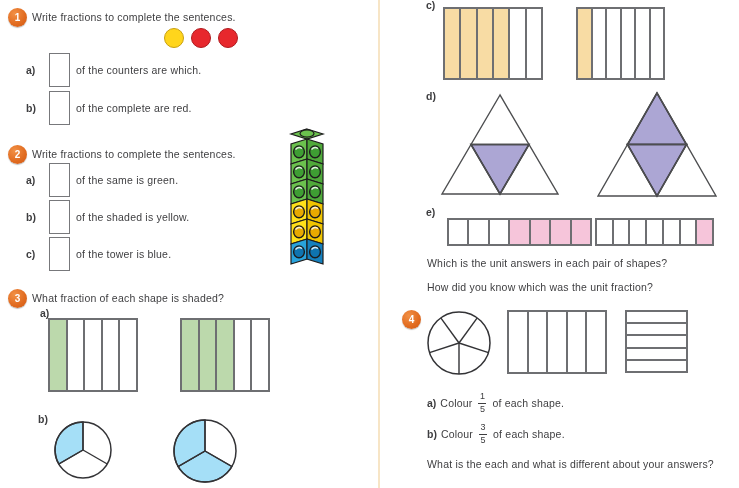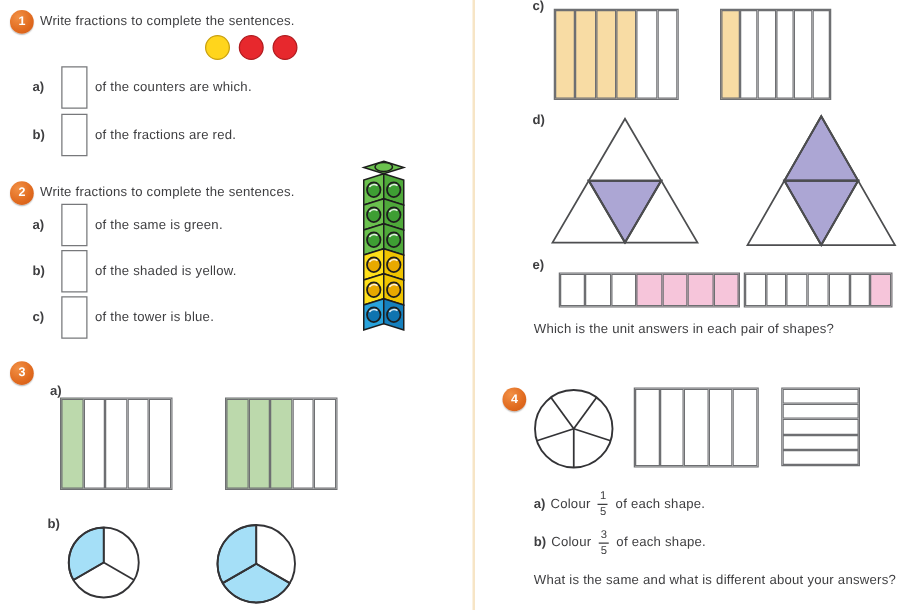--- a/index.html
+++ b/index.html
@@ -43,21 +43,21 @@
     </div>
 
   <div class="part-row" style="left:26px;top:53px;">
     <span class="plabel">a)</span>
     <span class="abox"></span>
     <span class="ptext">of the counters are which.</span>
   </div>
   <div class="part-row" style="left:26px;top:91px;">
     <span class="plabel">b)</span>
     <span class="abox"></span>
-    <span class="ptext">of the fractions are red.</span>
+    <span class="ptext">of the complete are red.</span>
   </div>
 
   <div class="badge" style="left:8px;top:145px;">2</div>
   <div class="prompt" style="left:32px;top:148px;">Write fractions to complete the sentences.</div>
 
   <div class="part-row" style="left:26px;top:163px;">
     <span class="plabel">a)</span>
     <span class="abox"></span>
     <span class="ptext">of the same is green.</span>
   </div>
@@ -107,20 +107,21 @@
       <path d="M 27.5 102.5 A 5 5 0 0 1 34 101.5" fill="none" stroke="#ffffff" stroke-width="1.3" opacity="0.85"></path>
       <polygon points="23,112 7,117 7,137 23,132" fill="#29A3DC" stroke="#1d1d1d" stroke-width="1.2"></polygon>
       <polygon points="23,112 39,117 39,137 23,132" fill="#1580BE" stroke="#1d1d1d" stroke-width="1.2"></polygon>
       <ellipse cx="15" cy="124.8" rx="5.4" ry="5.9" fill="#0F74B0" stroke="#1d1d1d" stroke-width="1.4"></ellipse>
       <ellipse cx="31" cy="124.8" rx="5.4" ry="5.9" fill="#0F74B0" stroke="#1d1d1d" stroke-width="1.4"></ellipse>
       <path d="M 11.5 122.5 A 5 5 0 0 1 18 121.5" fill="none" stroke="#ffffff" stroke-width="1.3" opacity="0.85"></path>
       <path d="M 27.5 122.5 A 5 5 0 0 1 34 121.5" fill="none" stroke="#ffffff" stroke-width="1.3" opacity="0.85"></path>
     </svg>
 
   <div class="badge" style="left:8px;top:289px;">3</div>
+  <div class="prompt" style="left:32px;top:292px;">What fraction of each shape is shaded?</div>
 
   <div class="sublabel" style="left:40px;top:307px;">a)</div>
   <div class="cellbar" style="left:48px;top:318px;width:88px;height:72px;">
       <div class="cell" style="background: rgb(188, 217, 172);"></div>
       <div class="cell"></div>
       <div class="cell"></div>
       <div class="cell"></div>
       <div class="cell"></div>
     </div>
   <div class="cellbar" style="left:180px;top:318px;width:88px;height:72px;">
@@ -193,20 +194,21 @@
       <div class="cell"></div>
       <div class="cell"></div>
       <div class="cell"></div>
       <div class="cell"></div>
       <div class="cell"></div>
       <div class="cell"></div>
       <div class="cell" style="background: rgb(246, 197, 218);"></div>
     </div>
 
   <div class="prompt" style="left:427px;top:257px;">Which is the unit answers in each pair of shapes?</div>
+  <div class="prompt" style="left:427px;top:281px;">How did you know which was the unit fraction?</div>
 
   <div class="badge" style="left:402px;top:310px;">4</div>
   <svg style="left:426px;top:310px;" width="66" height="66">
       <circle cx="33" cy="33" r="31" fill="none" stroke="#333336" stroke-width="1.5"></circle>
       <line x1="33" y1="33" x2="51.22134282106667" y2="7.920473174376628" stroke="#333336" stroke-width="1.4"></line>
       <line x1="33" y1="33" x2="62.48275200514976" y2="42.57952682562337" stroke="#333336" stroke-width="1.4"></line>
       <line x1="33" y1="33" x2="33.00000000000001" y2="64" stroke="#333336" stroke-width="1.4"></line>
       <line x1="33" y1="33" x2="3.5172479948502406" y2="42.579526825623375" stroke="#333336" stroke-width="1.4"></line>
       <line x1="33" y1="33" x2="14.778657178933326" y2="7.920473174376632" stroke="#333336" stroke-width="1.4"></line>
     </svg>
@@ -238,15 +240,15 @@
   <div class="part-row" style="left:427px;top:423px;height:22px;gap:4px;">
     <span class="plabel" style="width:auto;">b)</span>
     <span class="ptext">Colour</span>
     <span class="frac">
       <span class="num">3</span>
       <span class="fbar"></span>
       <span class="den">5</span>
     </span>
     <span class="ptext">of each shape.</span>
   </div>
-  <div class="prompt" style="left:427px;top:458px;">What is the same and what is different about your answers?</div>
+  <div class="prompt" style="left:427px;top:458px;">What is the each and what is different about your answers?</div>
 
 </div>
 
 </body></html>

